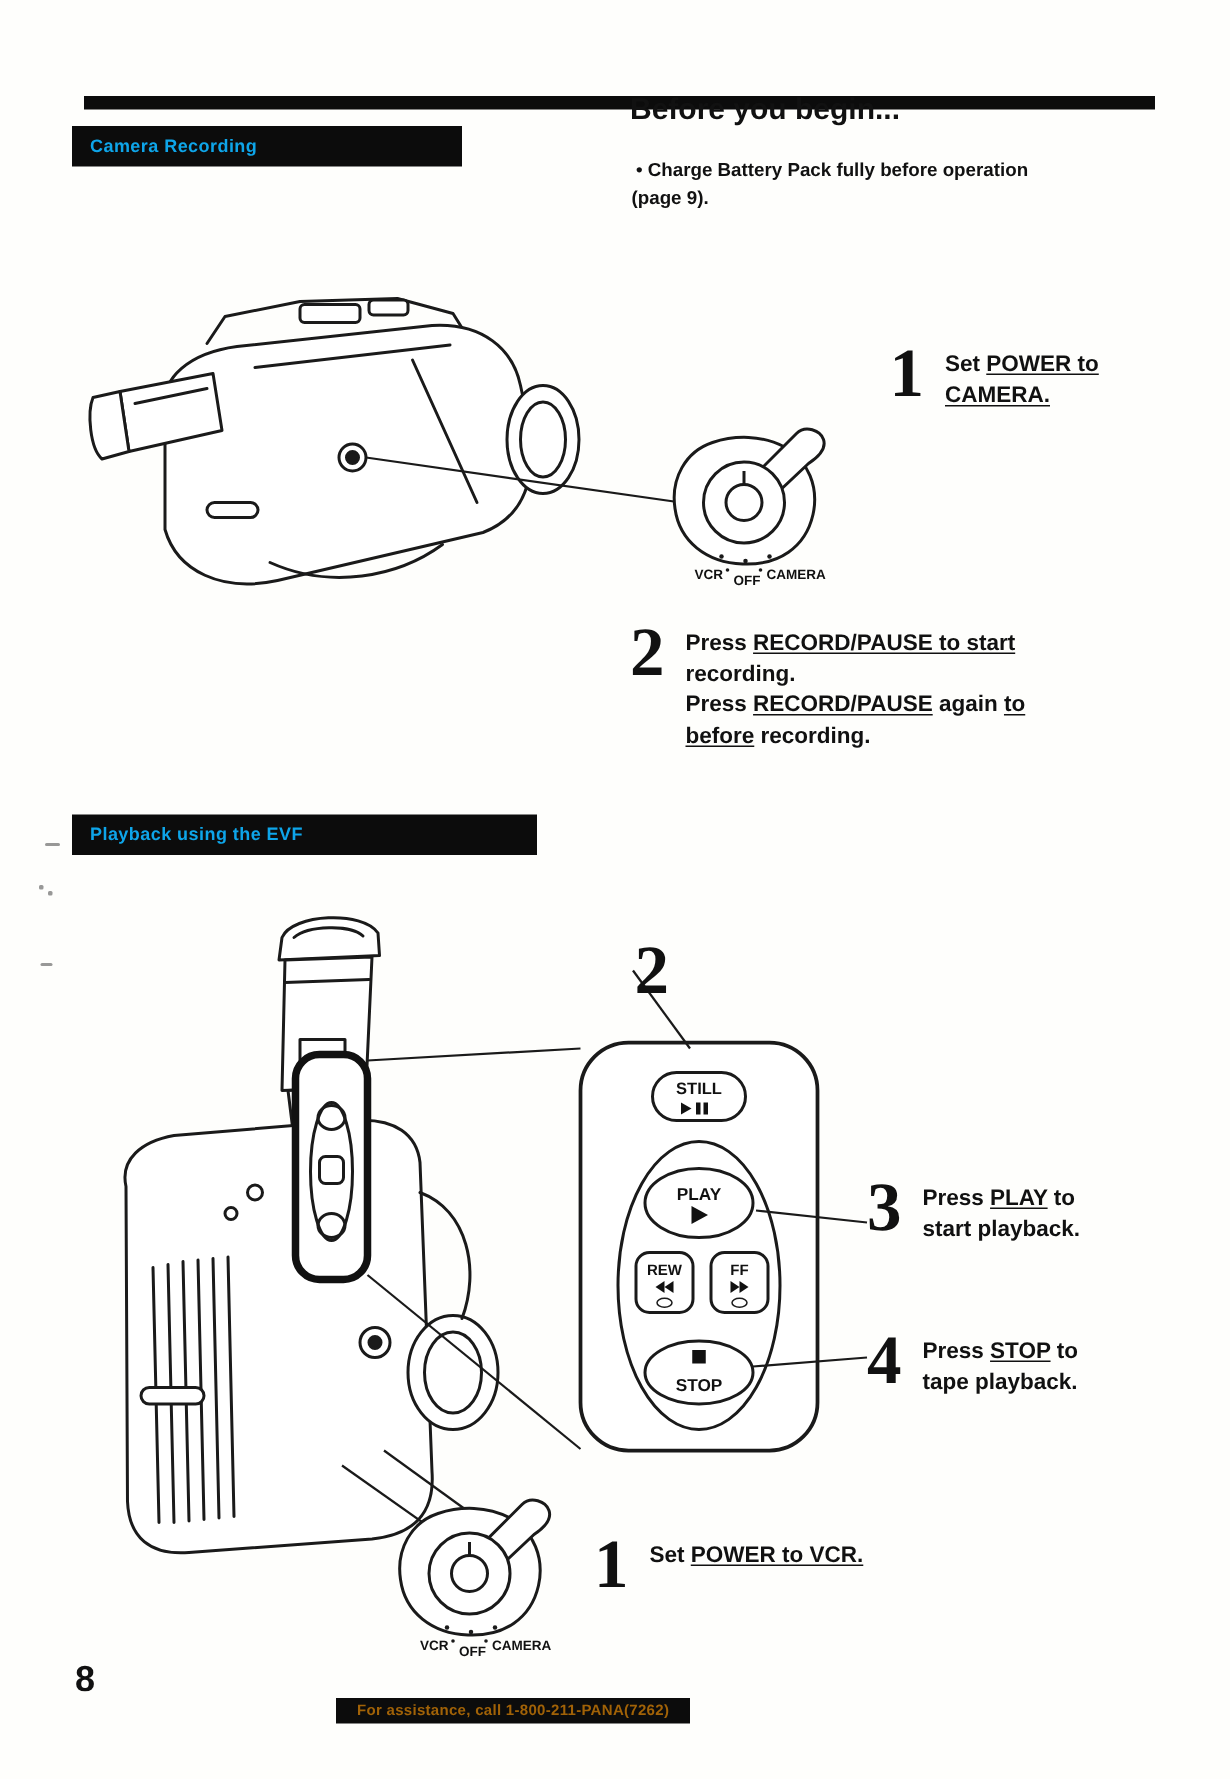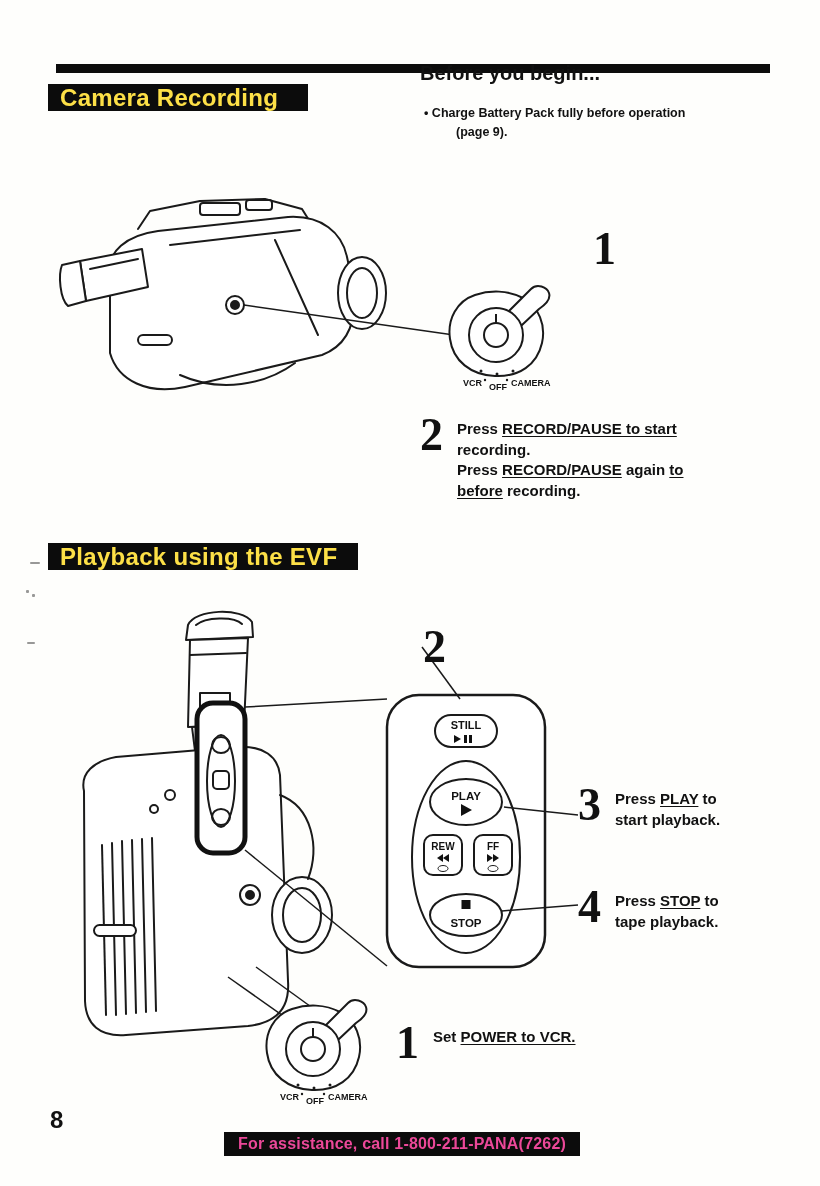--- a/index.html
+++ b/index.html
@@ -1,41 +1,41 @@
 <!DOCTYPE html>
 <html><head>
 <meta charset="utf-8">
 <style>
   html,body{margin:0;padding:0}
   body{background:#ffffff}
   .page{position:relative;width:820px;height:1186px;background:#fefefc;font-family:"Liberation Sans",sans-serif;color:#111;overflow:hidden}
   .title{position:absolute;left:58px;top:14px;font-size:38px;font-weight:700;font-style:italic;letter-spacing:.5px;white-space:nowrap}
   .title-rule{position:absolute;left:56px;top:64px;width:714px;height:9px;background:#0c0c0c}
-  .sec{position:absolute;background:#0c0c0c;color:#fde047;font-weight:700;font-size:24px;line-height:27px;height:27px;padding:0 10px 0 12px;letter-spacing:.3px}
+  .sec{position:absolute;background:#0c0c0c;color:#0ea5e9;font-weight:700;font-size:12px;line-height:27px;height:27px;padding:0 10px 0 12px;letter-spacing:.3px}
   .sec.camrec{left:48px;top:84px;width:238px}
   .sec.playback{left:48px;top:543px;width:288px}
   .before-title{position:absolute;left:420px;top:62px;font-size:20px;font-weight:700}
   .before-b1{position:absolute;left:424px;top:106px;font-size:12.5px;font-weight:700;width:345px}
-  .before-b2{position:absolute;left:456px;top:125px;font-size:12.5px;font-weight:700}
+  .before-b2{position:absolute;left:421px;top:125px;font-size:12.5px;font-weight:700}
   .step{position:absolute;display:flex;gap:14px;align-items:flex-start}
   .step .num{font-family:"Liberation Serif",serif;font-size:46px;font-weight:700;line-height:.9}
   .step .txt{font-size:15px;font-weight:700;line-height:1.38;padding-top:5px}
   .u{text-decoration:underline;text-underline-offset:2px}
   .st1cam{left:593px;top:228px;width:200px}
   .st2cam{left:420px;top:414px;width:330px}
   .pst2{left:423px;top:626px;width:260px}
   .pst3{left:578px;top:784px;width:210px}
   .pst4{left:578px;top:886px;width:210px}
   .pst1{left:396px;top:1022px;width:290px}
   .illus{position:absolute}
   .illus1{left:50px;top:185px;width:540px;height:235px}
   .illus2{left:50px;top:595px;width:560px;height:525px}
   .svgtxt{font-family:"Liberation Sans",sans-serif;font-weight:700;fill:#111}
   .pagenum{position:absolute;left:50px;top:1106px;font-size:24px;font-weight:700}
-  .footer{position:absolute;left:224px;top:1132px;background:#0c0c0c;color:#ec4899;font-size:16px;font-weight:700;padding:3px 14px;letter-spacing:.2px;white-space:nowrap}
+  .footer{position:absolute;left:224px;top:1132px;background:#0c0c0c;color:#a16207;font-size:10px;font-weight:700;padding:3px 14px;letter-spacing:.2px;white-space:nowrap}
   .artifact{position:absolute;background:#444;opacity:.55;border-radius:1px}
 </style>
 </head>
 <body>
 
 <div class="page">
 
   <div class="title-rule"></div>
 
   <div class="sec camrec">
@@ -77,20 +77,24 @@
       <circle cx="40" cy="97" r="1.2" fill="#1a1a1a" stroke="none"></circle>
       <circle cx="62" cy="97" r="1.2" fill="#1a1a1a" stroke="none"></circle>
       <text class="svgtxt" font-size="9" x="18" y="103" stroke="none">VCR</text>
       <text class="svgtxt" font-size="9" x="44" y="107" stroke="none">OFF</text>
       <text class="svgtxt" font-size="9" x="66" y="103" stroke="none">CAMERA</text>
     </g>
   </svg>
 
   <div class="step st1cam">
     <div class="num">1</div>
+    <div class="txt">
+      <span>Set </span><span class="u">POWER to</span><br>
+      <span class="u">CAMERA.</span>
+    </div>
   </div>
 
   <div class="step st2cam">
     <div class="num">2</div>
     <div class="txt">
       <span>Press </span><span class="u">RECORD/PAUSE to start</span><br>
       <span>recording.</span><br>
       <span>Press </span><span class="u">RECORD/PAUSE</span><span> again </span><span class="u">to</span><br>
       <span class="u">before</span><span> recording.</span>
     </div>

